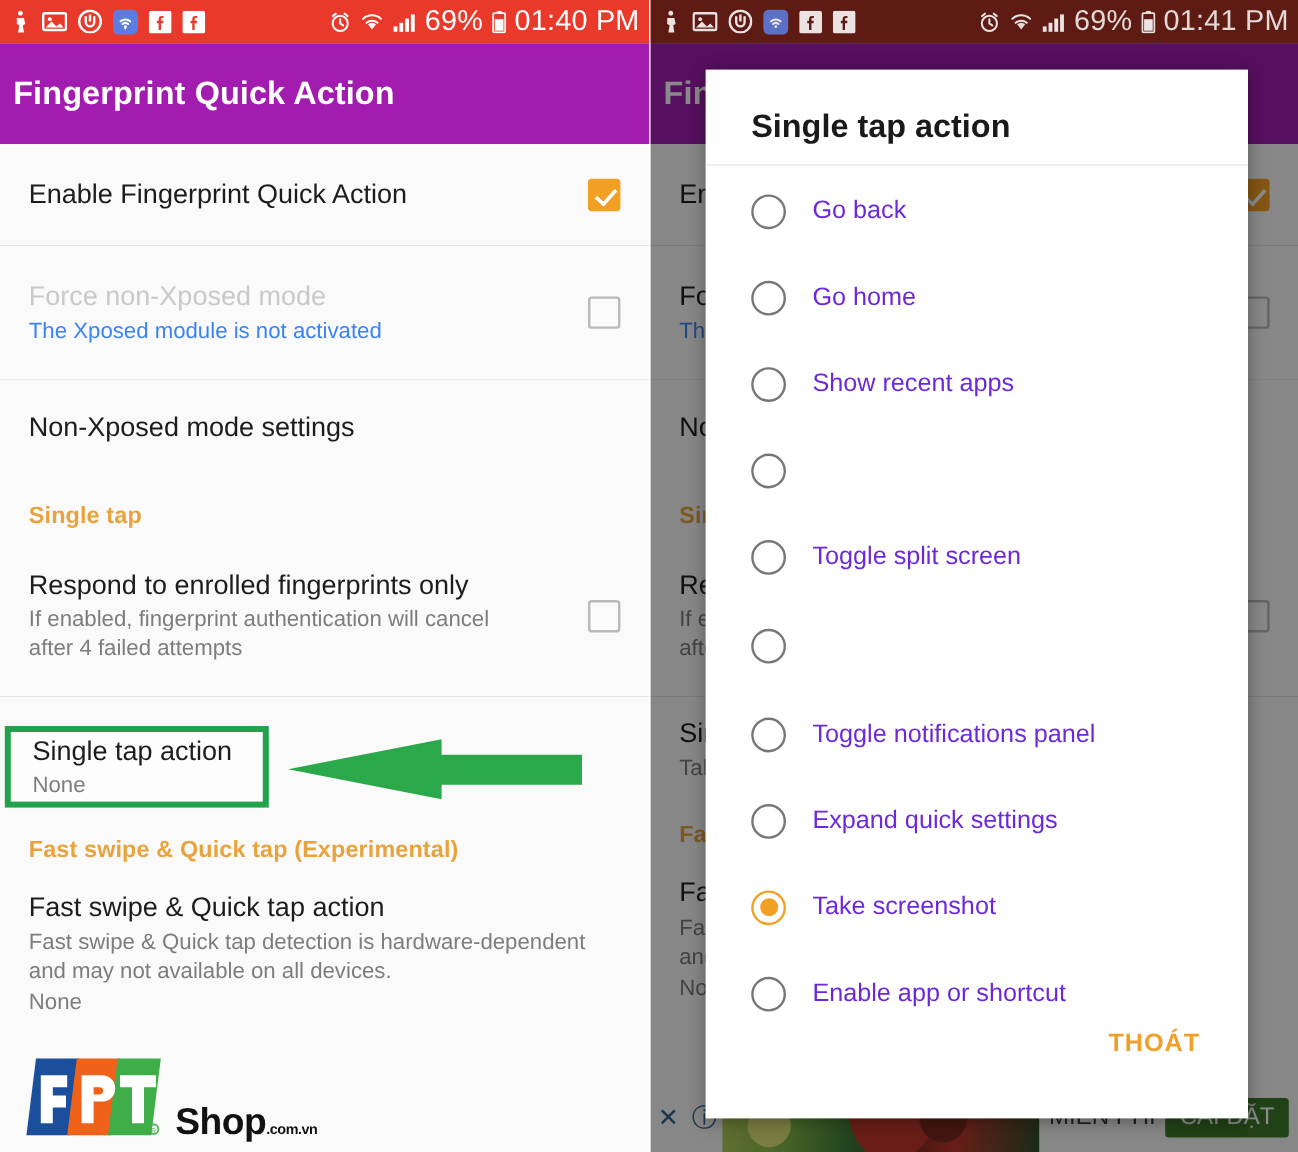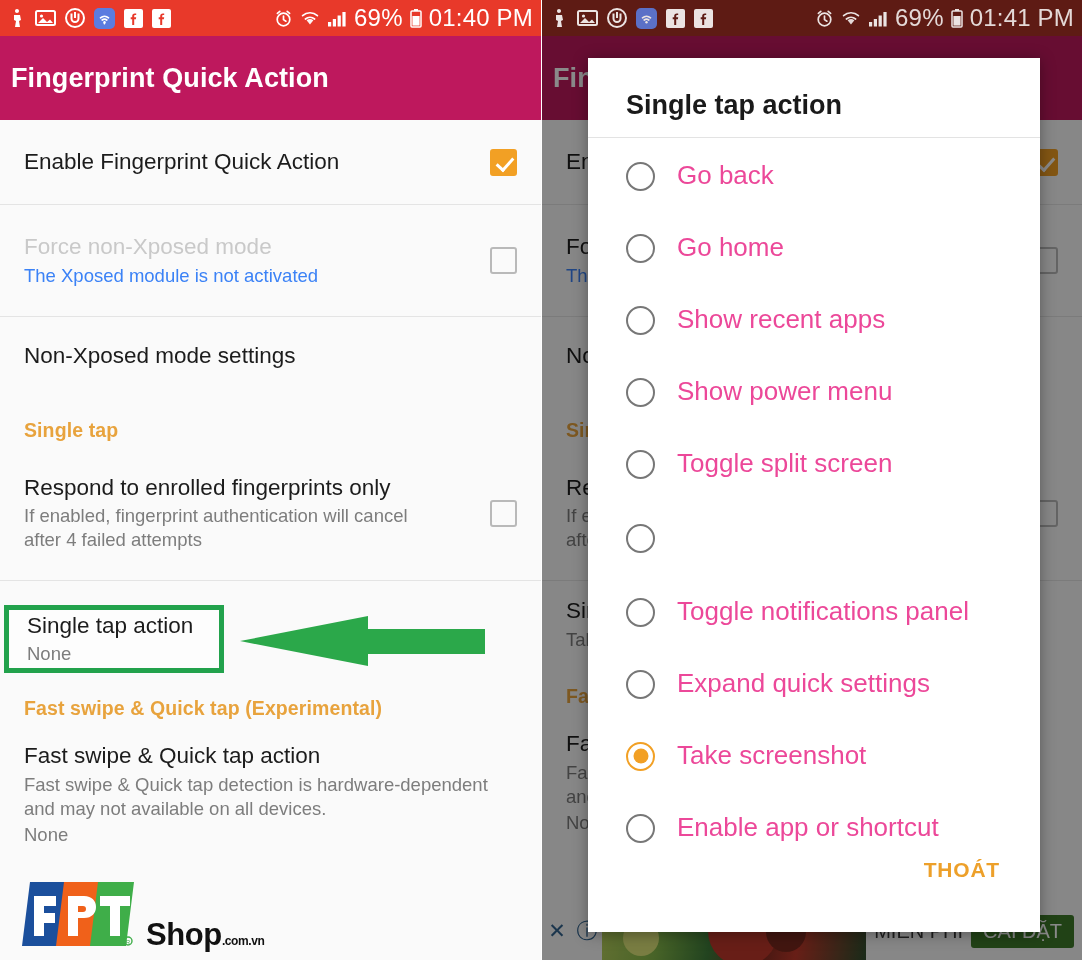--- a/index.html
+++ b/index.html
@@ -28,21 +28,21 @@
   .sb-ico { display:block; }
   .sb-text { color:#fff; font-size:24px; font-weight:400; letter-spacing:.2px; line-height:1; }
   .statusbar.dim .sb-text { color:#e4d9d7; }
   .statusbar.dim .sb-ico { opacity:.88; }
 
   
   .appbar {
     position:absolute; top:36px; left:0; width:100%; height:84px;
     display:flex; align-items:center; padding-left:24px; z-index:4;
   }
-  .appbar.light { background:#be185d;padding-left:11px; }
+  .appbar.light { background:#a21caf;padding-left:11px; }
   .appbar-title { color:#fff; font-size:27px; font-weight:700; letter-spacing:.1px; }
 
   
   .list { position:absolute; top:120px; left:0; width:100%; }
   .row {
     position:relative; display:flex; align-items:center; justify-content:space-between;
     padding:0 24px; background:#fafafa;
   }
   .row-texts { flex:1; padding-right:10px; }
   .row-title { font-size:22.5px; color:#1c1c1c; line-height:1.28; }
@@ -93,21 +93,21 @@
     background:#fff; z-index:10; display:flex; flex-direction:column;
     box-shadow:0 2px 14px rgba(0,0,0,.35);
   }
   .dlg-title { font-size:27px; font-weight:700; color:#1a1a1a; padding:32px 38px 16px 38px; }
   .dlg-sep { height:1px; background:#e3e3e3; }
   .dlg-list { flex:1; overflow:hidden; padding-top:2px; }
   .opt { display:flex; align-items:center; padding:0 20px 0 38px; min-height:72px; }
   .radio { flex:0 0 29px; width:29px; height:29px; border-radius:50%; border:2.4px solid #777; margin-right:22px; position:relative; }
   .radio.sel { border-color:#f2a024; }
   .radio.sel::after { content:""; position:absolute; left:50%; top:50%; width:15px; height:15px; border-radius:50%; background:#f2a024; transform:translate(-50%,-50%); }
-  .opt-label { font-size:26px; color:#ec4899; line-height:1.22; }
+  .opt-label { font-size:21px; color:#6d28d9; line-height:1.22; }
   .dlg-actions { padding:0 40px 50px 0; display:flex; justify-content:flex-end; }
   .dlg-btn { font-size:21px; font-weight:700; color:#eda02a; letter-spacing:.8px; background:none; border:none; cursor:pointer; font-family:inherit; }
 </style>
 </head>
 <body>
 
 <div class="screen-wrap">
 
   <div class="panel left">
 
@@ -378,21 +378,20 @@
         <div class="opt">
           <span class="radio"></span>
           <span class="opt-label">Go home</span>
         </div>
         <div class="opt">
           <span class="radio"></span>
           <span class="opt-label">Show recent apps</span>
         </div>
         <div class="opt">
           <span class="radio"></span>
-          <span class="opt-label">Show power menu</span>
         </div>
         <div class="opt">
           <span class="radio"></span>
           <span class="opt-label">Toggle split screen</span>
         </div>
         <div class="opt" style="min-height:76px;">
           <span class="radio"></span>
         </div>
         <div class="opt">
           <span class="radio"></span>

